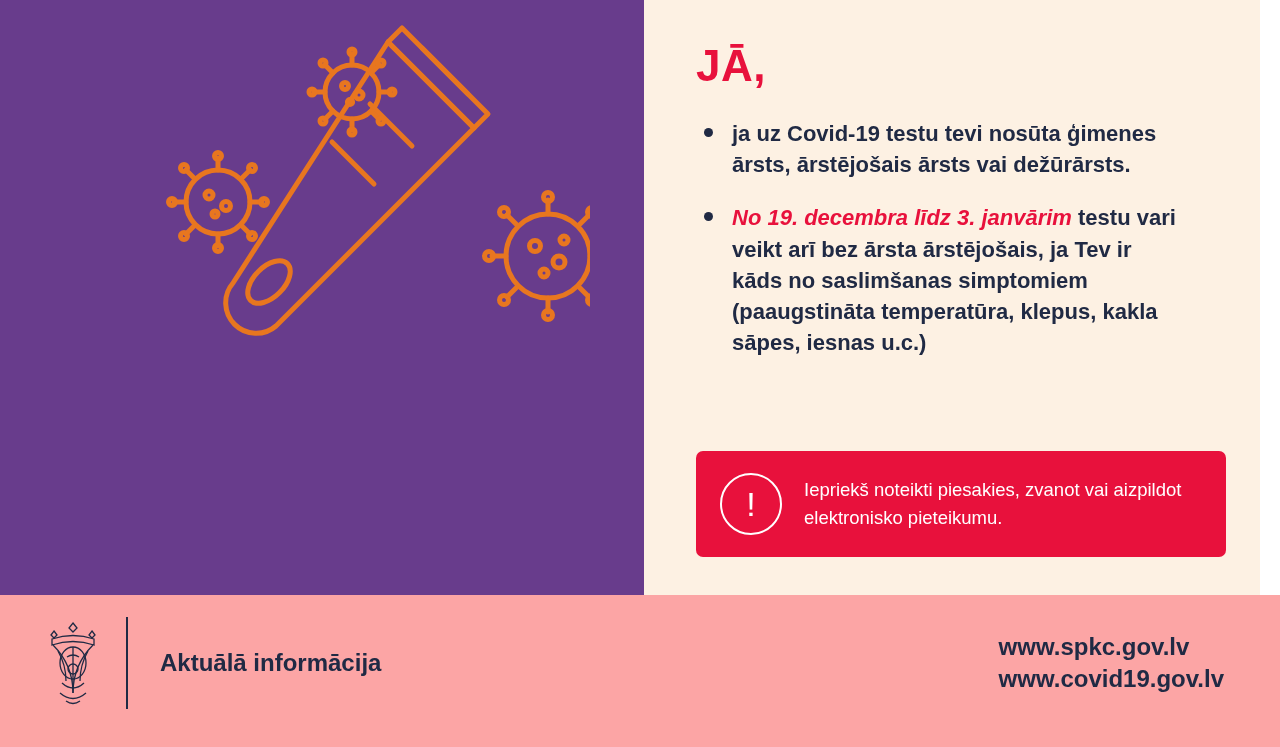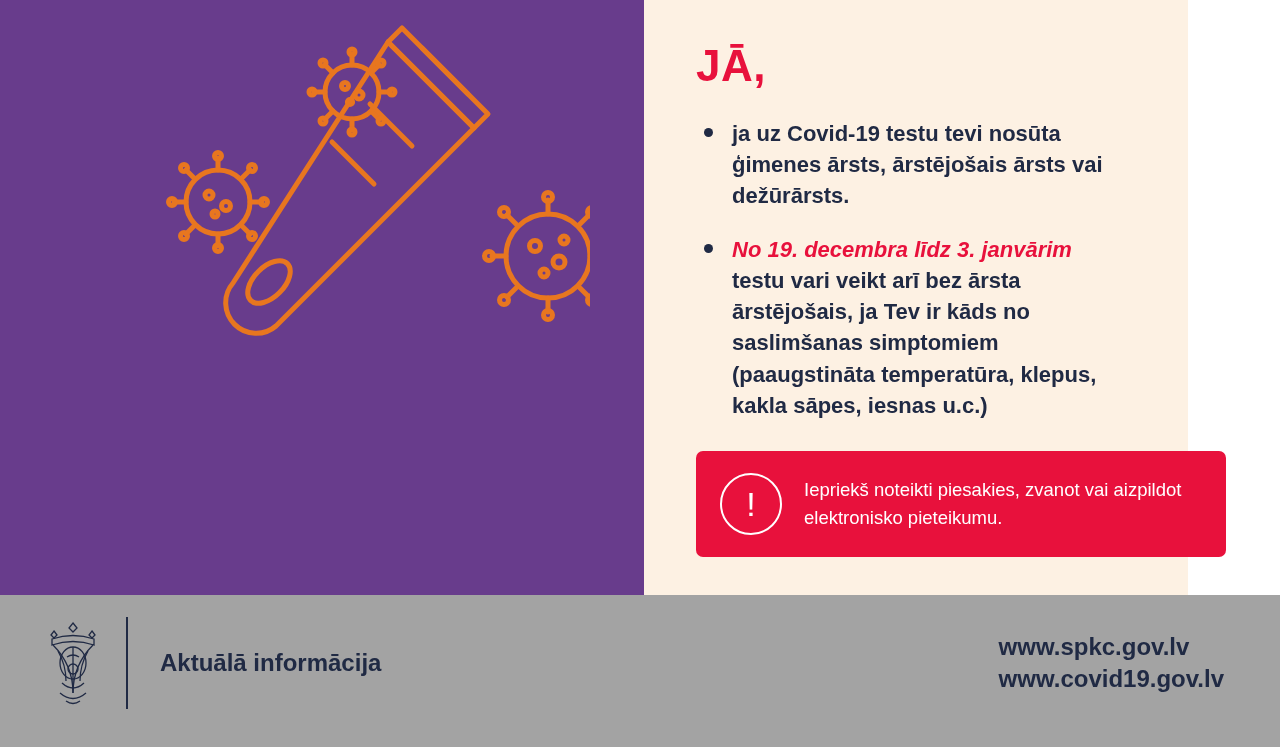--- a/index.html
+++ b/index.html
@@ -50,21 +50,21 @@
     font-weight: bold;
     line-height: 1.28;
     letter-spacing: -0.3px;
   }
   .left-title .ln.accent {
     color: #e8761f;
   }
   
   .right {
     position: relative;
-    width: 544px;
+    width: 616px;
     height: 100%;
     background: #fdf1e3;
     padding: 44px 84px 0 52px;
   }
   .yes {
     color: #e8113c;
     font-size: 44px;
     font-weight: bold;
     letter-spacing: 0.5px;
     line-height: 1;
@@ -125,21 +125,21 @@
     color: #ffffff;
     font-size: 18.5px;
     line-height: 1.5;
     font-weight: normal;
   }
   
   .footer {
     position: relative;
     width: 100%;
     height: 152px;
-    background: #a3a3a3;
+    background: #fca5a5;
     display: flex;
     align-items: center;
     padding: 0 56px 16px 40px;
   }
   .crest {
     width: 66px;
     height: 92px;
     flex: 0 0 auto;
     display: flex;
     align-items: center;

